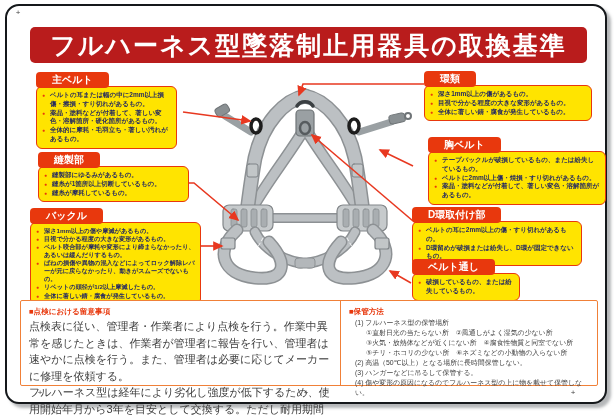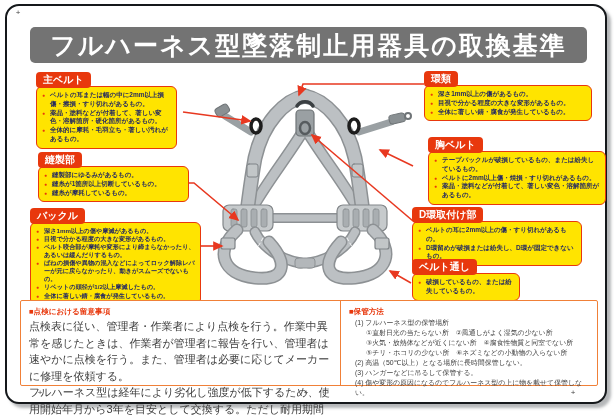--- a/index.html
+++ b/index.html
@@ -1,26 +1,26 @@
 <!DOCTYPE html>
 <html><head>
 <meta charset="utf-8">
 <style>
   html,body{margin:0;padding:0;background:#ffffff;}
   body{width:616px;height:418px;overflow:hidden;font-family:"Liberation Sans","DejaVu Sans",sans-serif;}
   .wrap{position:relative;width:616px;height:418px;background:#fff;}
   .sign{position:absolute;left:5px;top:4px;width:598px;height:396px;background:#fff;
         border:2.5px solid #15181b;border-radius:14px;box-shadow:4px 4px 3px rgba(120,124,128,.55);}
   .cross{position:absolute;color:#444;font-size:8px;line-height:8px;width:8px;height:8px;text-align:center;}
-  .title{position:absolute;left:30px;top:27px;width:557px;height:36px;background:#737373;border-radius:5px;
+  .title{position:absolute;left:30px;top:27px;width:557px;height:36px;background:#b91c1c;border-radius:5px;
          color:#fff;font-weight:bold;font-size:25px;letter-spacing:2px;display:flex;align-items:center;
          justify-content:center;white-space:nowrap;z-index:4;}
   .callout{position:absolute;z-index:3;}
   .tab{display:inline-block;background:#e8380d;color:#fff;font-weight:bold;font-size:10px;line-height:1.1;
-       padding:2px 7px 3px;border-radius:4px;position:relative;z-index:2;white-space:nowrap;}
+       padding:2px 16px 3px;border-radius:4px;position:relative;z-index:2;white-space:nowrap;}
   .crit{margin:-2px 0 0;padding:4px 5px;background:#ffe400;border:1.4px solid #e8380d;border-radius:6px;
         list-style:none;font-size:6.5px;line-height:1.36;color:#252a60;font-weight:bold;position:relative;z-index:1;}
   .crit li{position:relative;padding-left:8px;}
   .crit li::before{content:"●";position:absolute;left:0;top:1px;font-size:5px;color:#e8380d;}
   .crit.dense{font-size:6.2px;line-height:1.3;}
   .notes{position:absolute;left:20px;top:300px;width:578px;height:86px;border:1.6px solid #f08038;
          border-radius:2px;display:flex;box-sizing:border-box;z-index:3;background:#fff;}
   .notes .col{padding:4px 8px 0;box-sizing:border-box;}
   .notes .col.left{width:320px;border-right:1.6px solid #f08038;}
   .notes .col.right{flex:1;}

